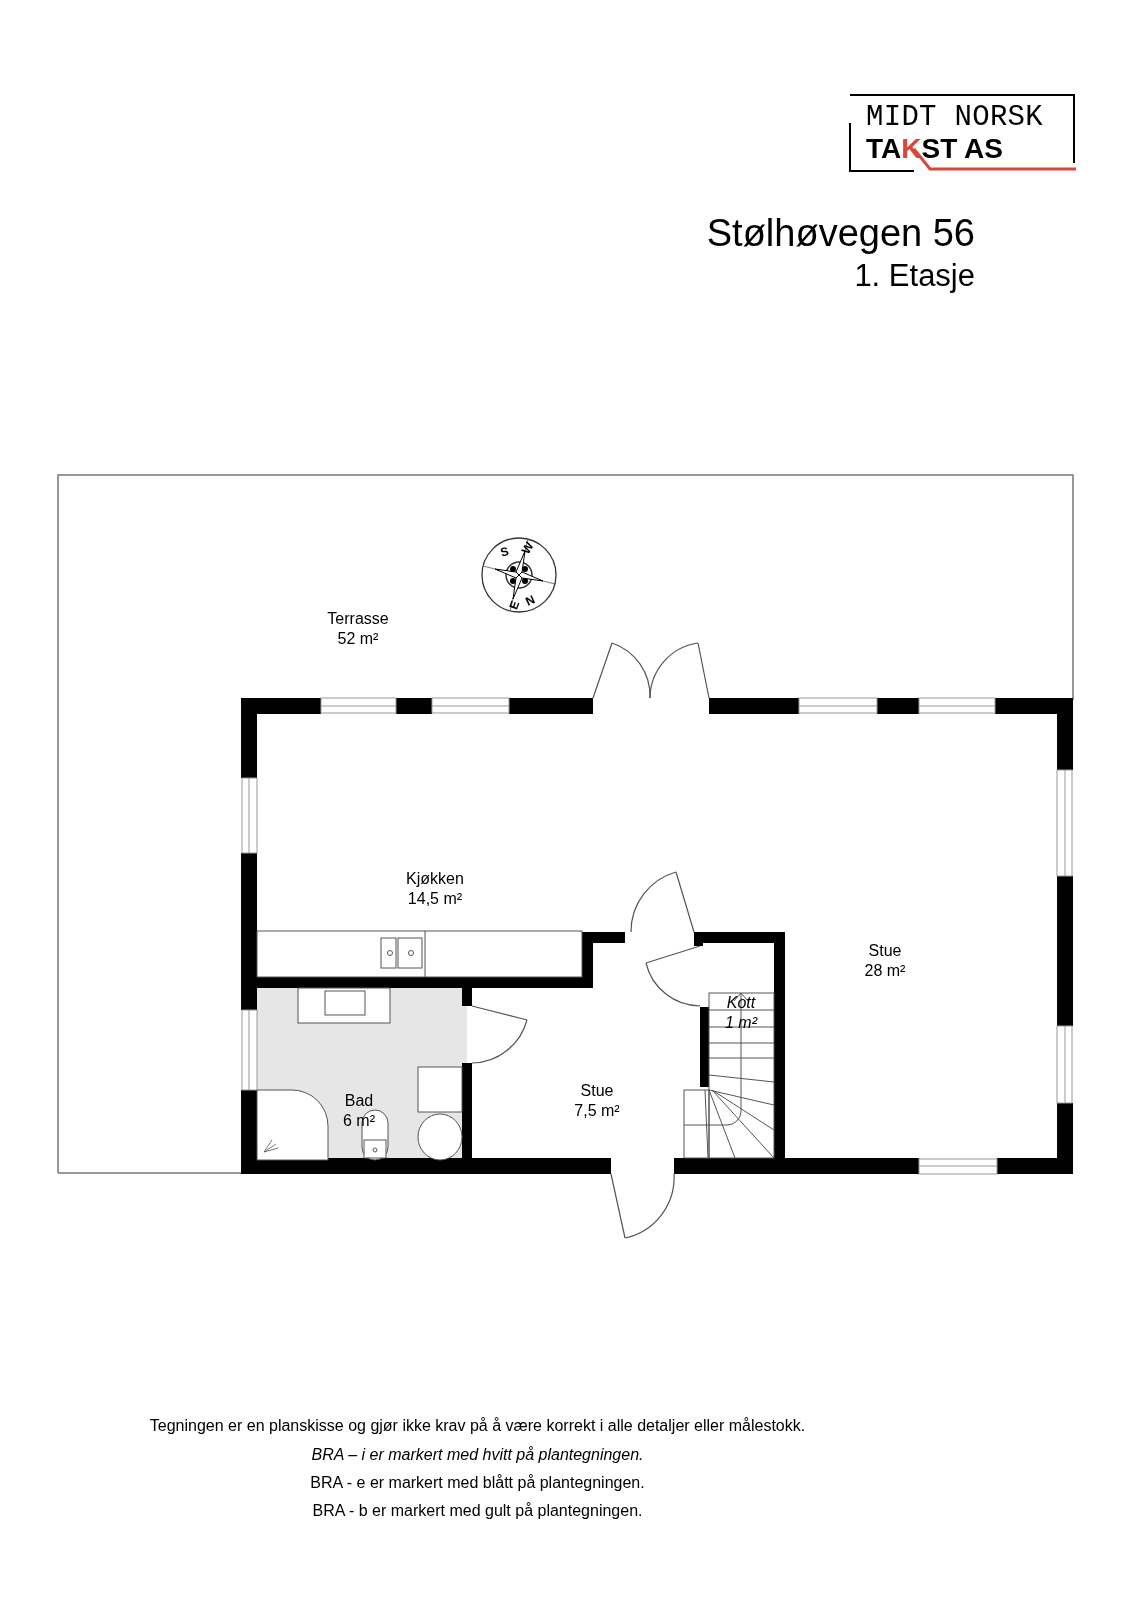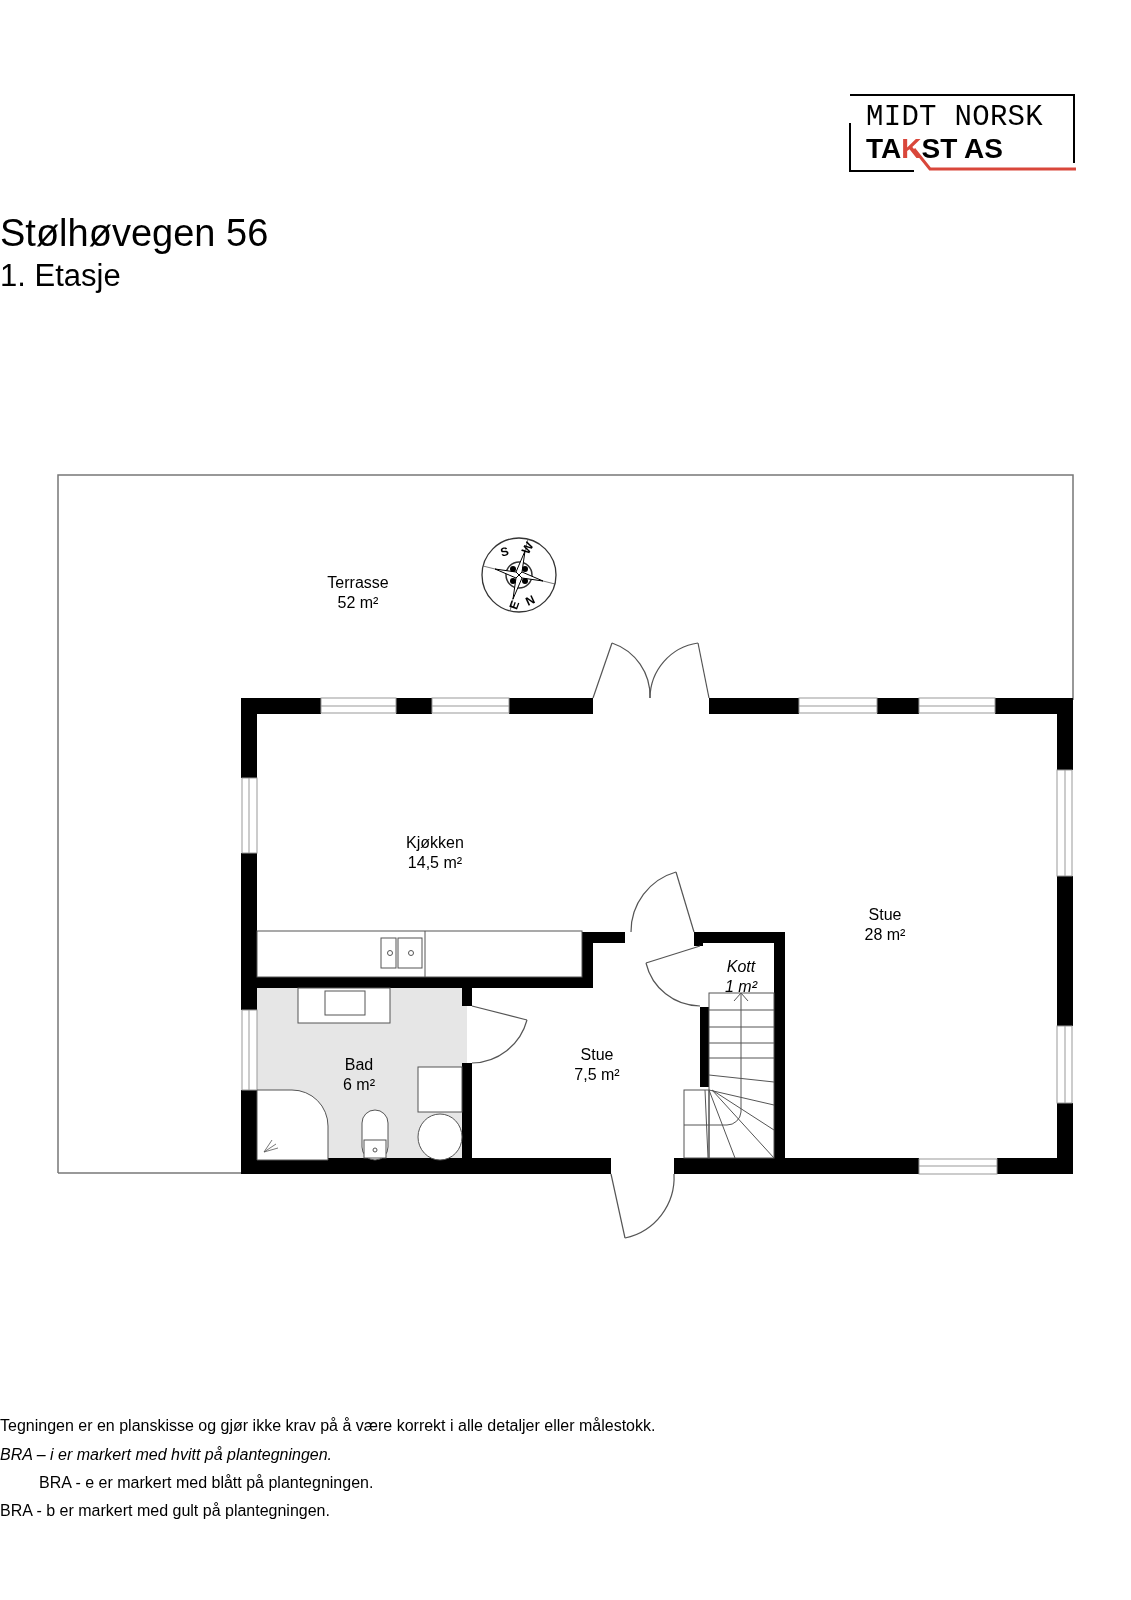--- a/index.html
+++ b/index.html
@@ -2,26 +2,26 @@
 <html><head>
 <meta charset="utf-8">
 <style>
   html, body { margin: 0; padding: 0; background: #ffffff; }
   body { width: 1131px; height: 1600px; position: relative; overflow: hidden;
          font-family: "Liberation Sans", sans-serif; color: #000; }
   .logo { position: absolute; left: 848px; top: 93px; width: 228px; height: 80px; }
   .logo-line1 { position: absolute; left: 18px; top: 8px; font-size: 29px; letter-spacing: 0.3px; white-space: nowrap; font-family: Liberation Mono, monospace; }
   .logo-line2 { position: absolute; left: 18px; top: 40px; font-size: 28px; font-weight: bold; white-space: nowrap; }
   .logo-line2 .k { color: #d9473b; }
-  .title { position: absolute; left: 0; width: 975px; text-align: left; }
+  .title { position: absolute; left: 0; width: 975px; text-align: right; }
   .title-main { top: 212px; font-size: 38px; }
   .title-sub { top: 258px; font-size: 31px; }
   .plan { position: absolute; left: 0; top: 0; }
-  .room-label { position: absolute; text-align: center; font-size: 16px; line-height: 20px; transform: translateX(-50%); white-space: nowrap; }
-  .footer { position: absolute; left: 0; width: 955px; font-size: 16px; }
+  .room-label { position: absolute; text-align: center; font-size: 16px; line-height: 20px; transform: translateX(-50%); white-space: nowrap; margin-top: 36px; }
+  .footer { position: absolute; left: 0; width: 955px; text-align: center; font-size: 16px; }
 </style>
 </head>
 <body>
 
 <div class="logo">
   <svg width="228" height="80" style="position:absolute;left:0;top:0">
     <polyline points="2,30 2,78 66,78" fill="none" stroke="#000" stroke-width="2"></polyline>
     <polyline points="2,2 226,2 226,70" fill="none" stroke="#000" stroke-width="2"></polyline>
     <polyline points="66,56 82,76 228,76" fill="none" stroke="#d9473b" stroke-width="3"></polyline>
   </svg>
@@ -196,14 +196,14 @@
   <div>Bad</div>
     <div>6 m²</div>
 </div>
 <div class="room-label" style="left:597px; top:1045px;">
   <div>Stue</div>
     <div>7,5 m²</div>
 </div>
 
 <div class="footer" style="top:1417px;">Tegningen er en planskisse og gjør ikke krav på å være korrekt i alle detaljer eller målestokk.</div>
 <div class="footer" style="top:1446px;font-style:italic;">BRA – i er markert med hvitt på plantegningen.</div>
-<div class="footer" style="top:1474px;margin-left:39px;">BRA - e er markert med blått på plantegningen.</div>
+<div class="footer" style="top:1474px;">BRA - e er markert med blått på plantegningen.</div>
 <div class="footer" style="top:1502px;">BRA - b er markert med gult på plantegningen.</div>
 
 </body></html>

